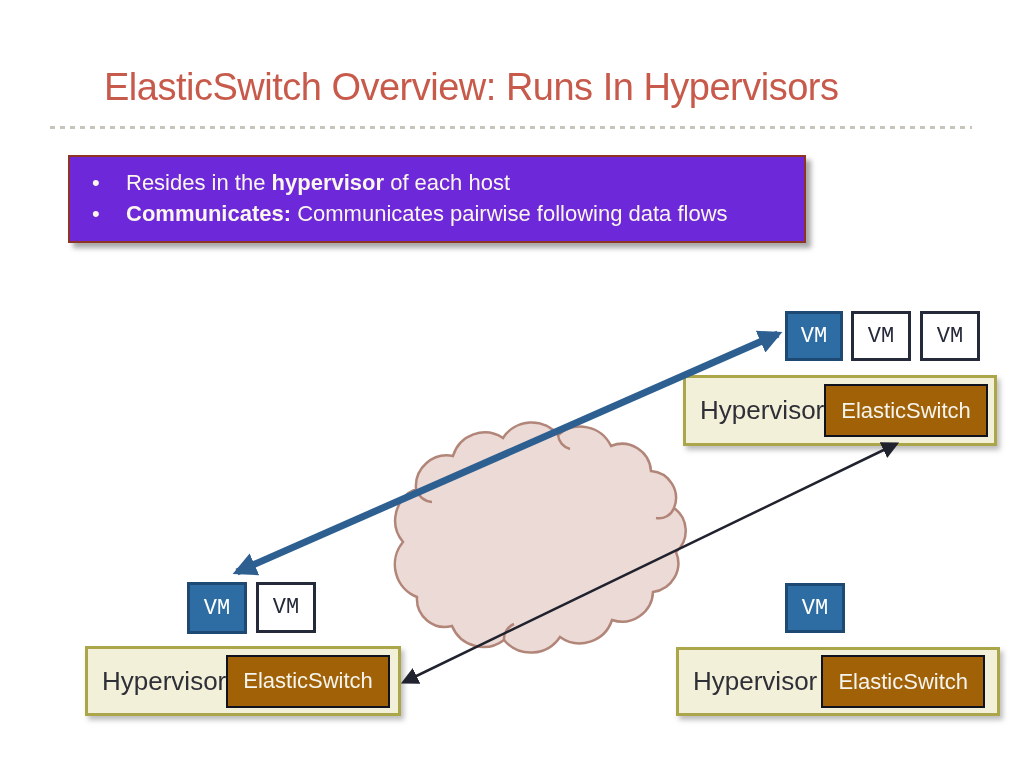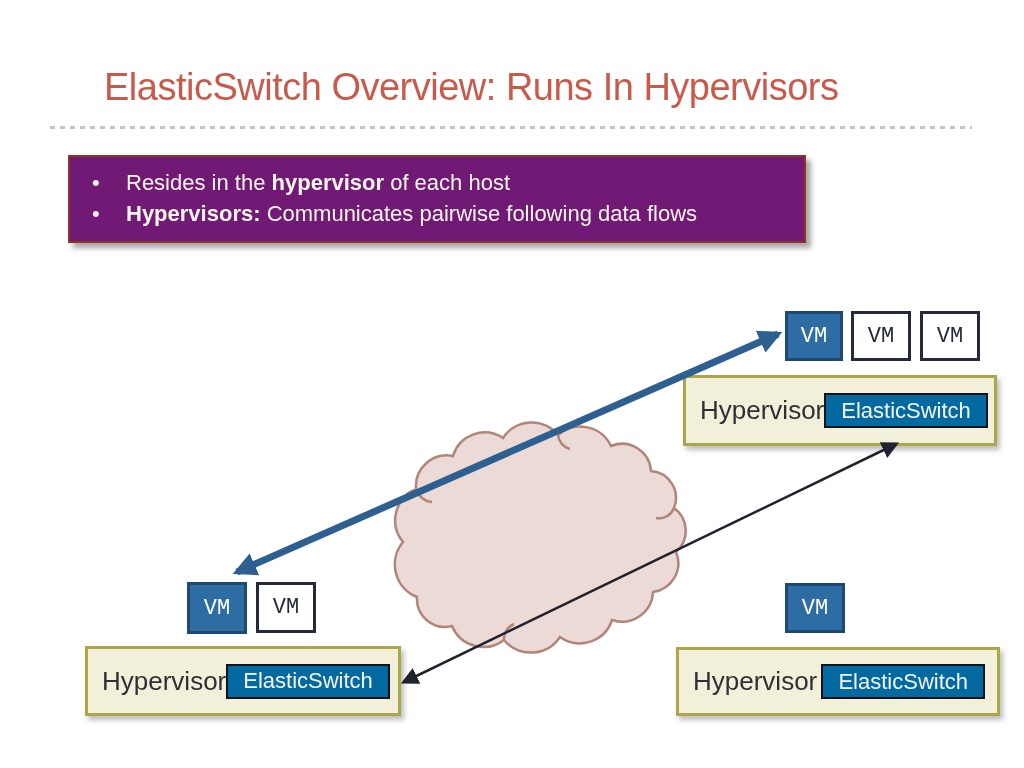--- a/index.html
+++ b/index.html
@@ -28,21 +28,21 @@
     left: 50px; top: 126px;
     width: 922px; height: 3px;
     background: repeating-linear-gradient(90deg, #c7c5ba 0 5px, transparent 5px 10px);
   }
 
   
   .callout {
     position: absolute;
     left: 68px; top: 155px;
     width: 738px;
-    background: #701a75;
+    background: #6d28d9;
     border: 2px solid #8d3424;
     box-shadow: 5px 5px 5px rgba(110,110,110,0.6);
     padding: 10px 18px 12px 14px;
     color: #faf6ec;
     font-size: 22px;
   }
   .bullet-line { line-height: 31px; white-space: pre-wrap; }
   .bullet-line::before { content: "\2022"; display: inline-block; width: 34px; padding-left: 8px; }
   .bullet-line b { font-weight: 700; }
 
@@ -64,25 +64,25 @@
     position: absolute;
     background: #f3f0da;
     border: 3px solid #aca64b;
     box-shadow: 3px 4px 5px rgba(110,110,110,0.45);
     display: flex; align-items: center;
     padding: 0 12px 0 14px;
   }
   .hyp-label { font-size: 26px; color: #2f2f38; white-space: nowrap; }
   .es-chip {
     margin-left: auto;
-    background: #0369a1;
+    background: #a16207;
     border: 2px solid #10131d;
     color: #f5f4ee;
     font-size: 22px;
-    height: 35px;
+    height: 53px;
     display: flex; align-items: center;
     padding: 0 15px;
     white-space: nowrap;
   }
 
   
   .net-label {
     position: absolute;
     left: 448px; top: 523px;
     width: 180px;
@@ -102,21 +102,21 @@
 </head>
 <body>
 
 <div class="slide">
 
   <h1 class="title">ElasticSwitch Overview: Runs In Hypervisors</h1>
   <div class="divider"></div>
 
   <div class="callout">
     <div class="bullet-line"><span>Resides in the </span><b>hypervisor</b><span> of each host</span></div>
-    <div class="bullet-line"><span></span><b>Hypervisors:</b><span> Communicates pairwise following data flows</span></div>
+    <div class="bullet-line"><span></span><b>Communicates:</b><span> Communicates pairwise following data flows</span></div>
   </div>
 
   <div class="vm vm-blue" style="left:785px; top:311px; width:58px;">VM</div>
   <div class="vm" style="left:851px; top:311px;">VM</div>
   <div class="vm" style="left:920px; top:311px;">VM</div>
   <div class="hyp" style="left:683px; top:375px; width:314px; height:71px;">
     <span class="hyp-label">Hypervisor</span>
     <span class="es-chip">ElasticSwitch</span>
   </div>
 

